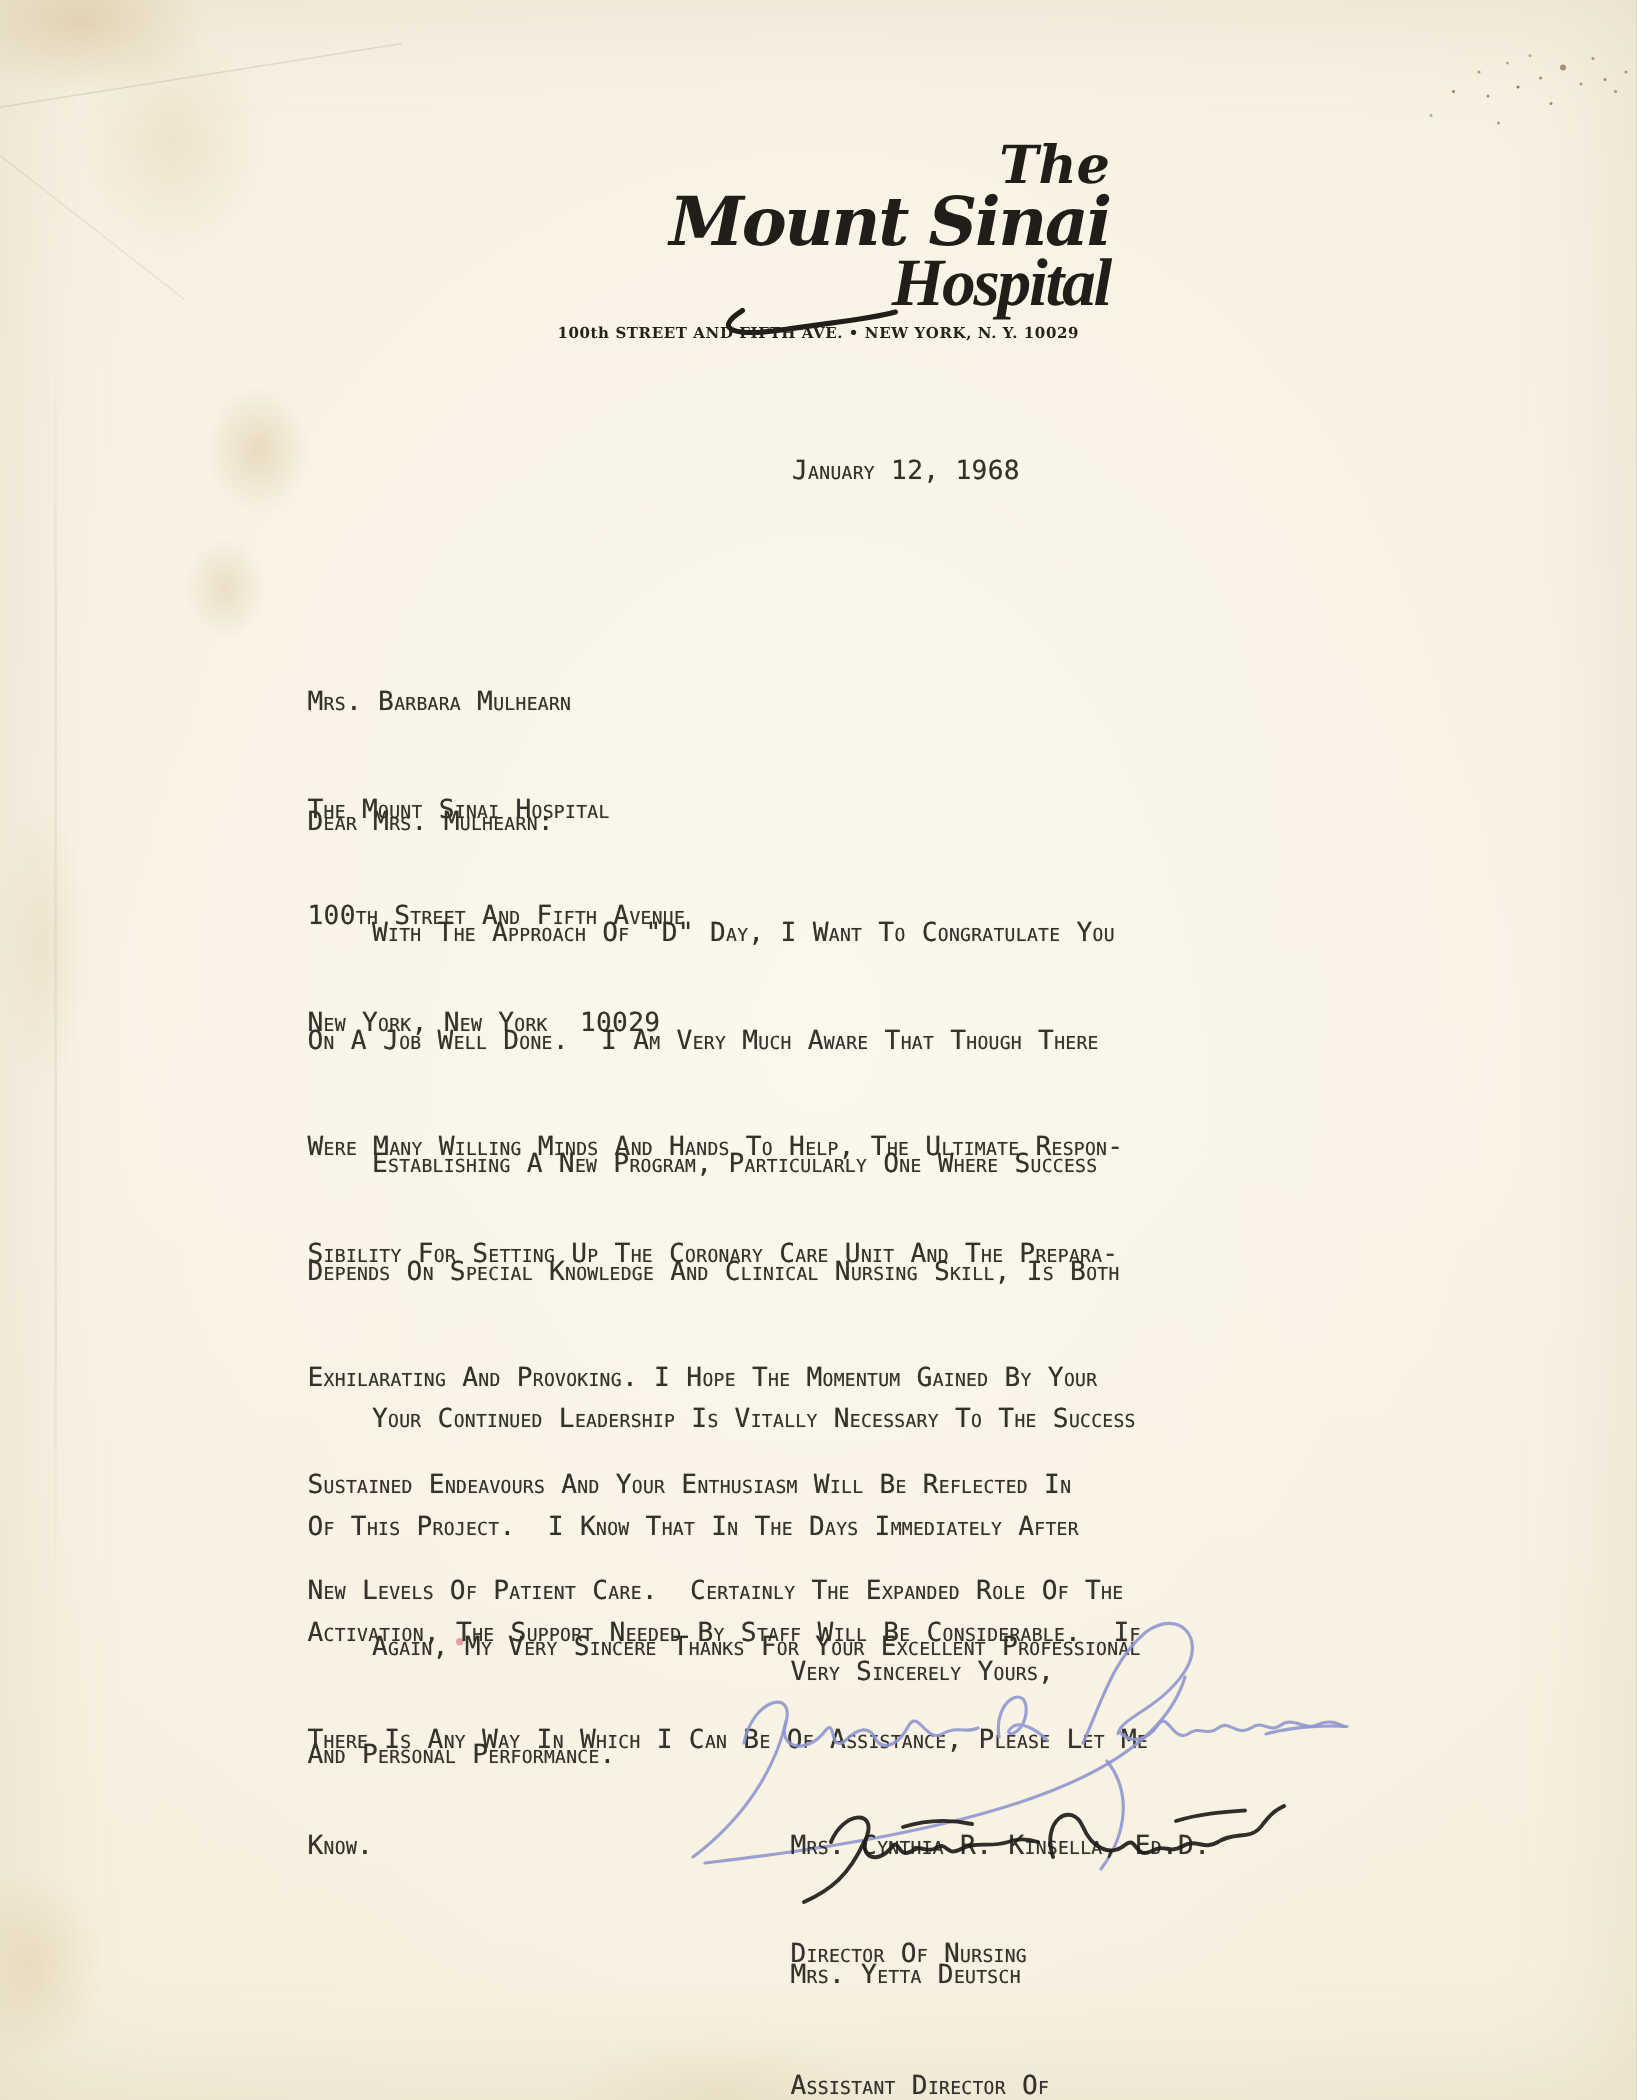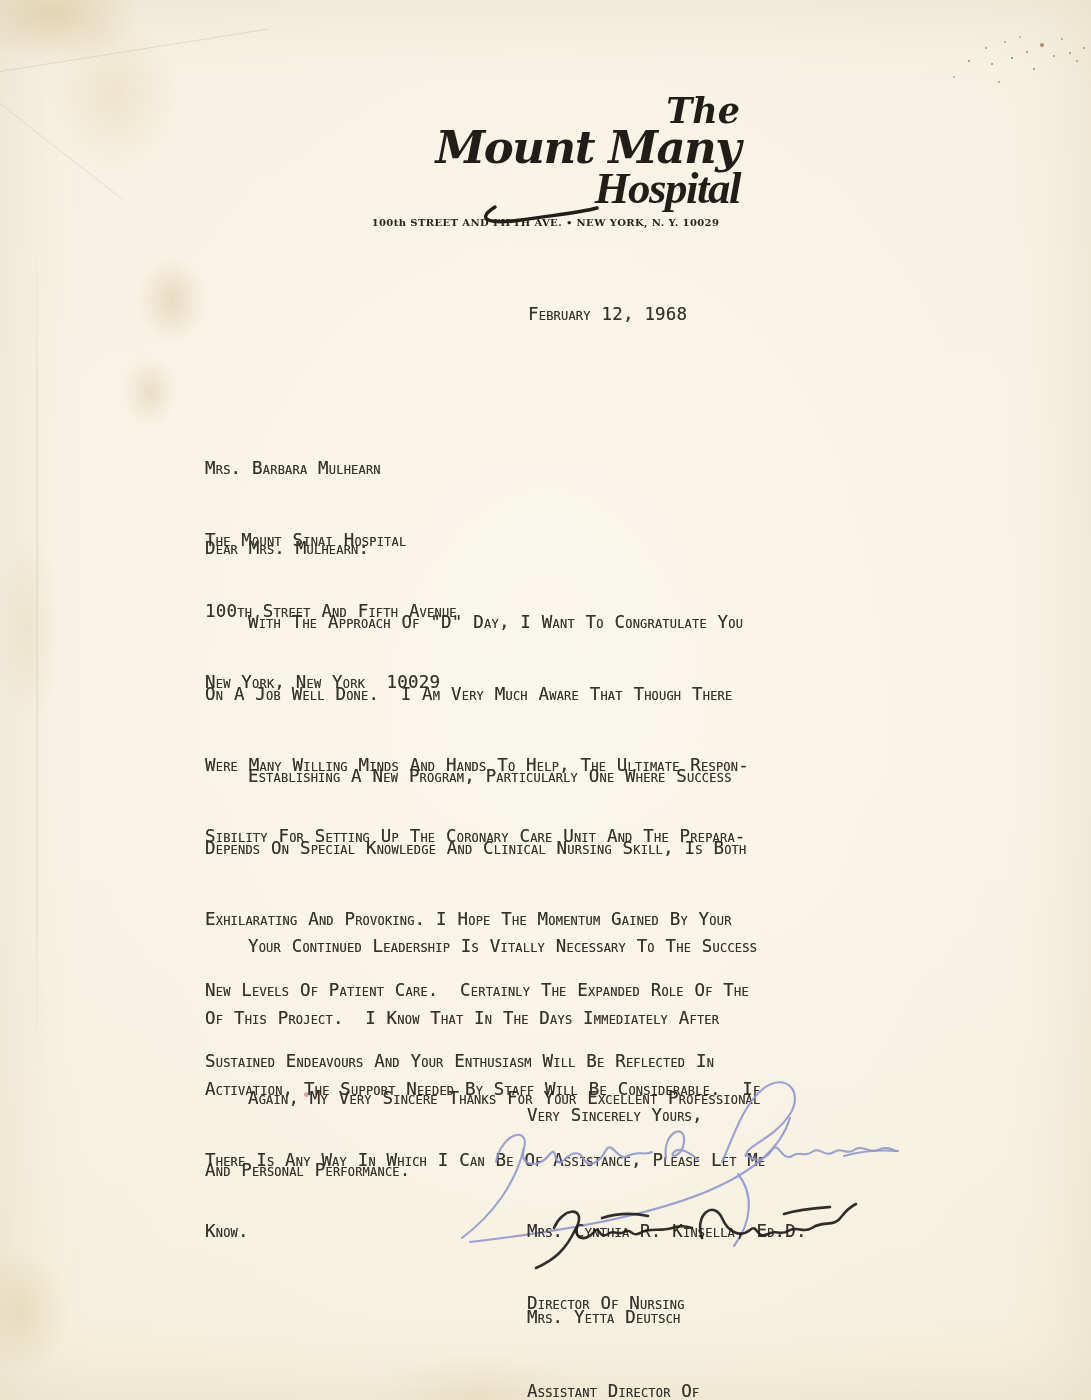--- a/index.html
+++ b/index.html
@@ -88,29 +88,29 @@
 <div class="page">
 
   <div class="crease-v"></div>
   <div class="crease-d1"></div>
   <div class="crease-d2"></div>
   <div class="speckles"></div>
   <div class="pink-dot"></div>
 
   <div class="letterhead">
     <div class="lh-script lh-the">The</div>
-    <div class="lh-script lh-mount">Mount Many</div>
+    <div class="lh-script lh-mount">Mount Sinai</div>
     <div class="lh-script lh-hosp">Hospital</div>
     <svg class="lh-swash" width="150" height="20" viewBox="0 0 150 20">
       <path d="M 40 2 C 18 16 38 19 66 15 C 98 10 124 8 142 3" fill="none" stroke="#211e19" stroke-width="3.4" stroke-linecap="round"></path>
     </svg>
   </div>
   <div class="lh-address">100th STREET AND FIFTH AVE. • NEW YORK, N. Y. 10029</div>
 
-  <div class="tw" style="left:528px; top:303px;">February 12, 1968</div>
+  <div class="tw" style="left:528px; top:303px;">January 12, 1968</div>
 
   <div class="tw" style="left:205px; top:410px;">
     <div>Mrs. Barbara Mulhearn</div>
     <div>The Mount Sinai Hospital</div>
     <div>100th Street And Fifth Avenue</div>
     <div>New York, New York  10029</div>
   </div>
 
   <div class="tw" style="left:205px; top:521px;margin-top:16px;">Dear Mrs. Mulhearn:</div>
 
@@ -118,22 +118,22 @@
     <div>    With The Approach Of "D" Day, I Want To Congratulate You</div>
     <div>On A Job Well Done.  I Am Very Much Aware That Though There</div>
     <div>Were Many Willing Minds And Hands To Help, The Ultimate Respon-</div>
     <div>Sibility For Setting Up The Coronary Care Unit And The Prepara-</div>
   </div>
 
   <div class="tw" style="left:205px; top:718px;">
     <div>    Establishing A New Program, Particularly One Where Success</div>
     <div>Depends On Special Knowledge And Clinical Nursing Skill, Is Both</div>
     <div>Exhilarating And Provoking. I Hope The Momentum Gained By Your</div>
+    <div>Sustained Endeavours And Your Enthusiasm Will Be Reflected In</div>
     <div>New Levels Of Patient Care.  Certainly The Expanded Role Of The</div>
-    <div>Sustained Endeavours And Your Enthusiasm Will Be Reflected In</div>
   </div>
 
   <div class="tw" style="left:205px; top:888px;">
     <div>    Your Continued Leadership Is Vitally Necessary To The Success</div>
     <div>Of This Project.  I Know That In The Days Immediately After</div>
     <div>Activation, The Support Needed By Staff Will Be Considerable.  If</div>
     <div>There Is Any Way In Which I Can Be Of Assistance, Please Let Me</div>
     <div>Know.</div>
   </div>
 

